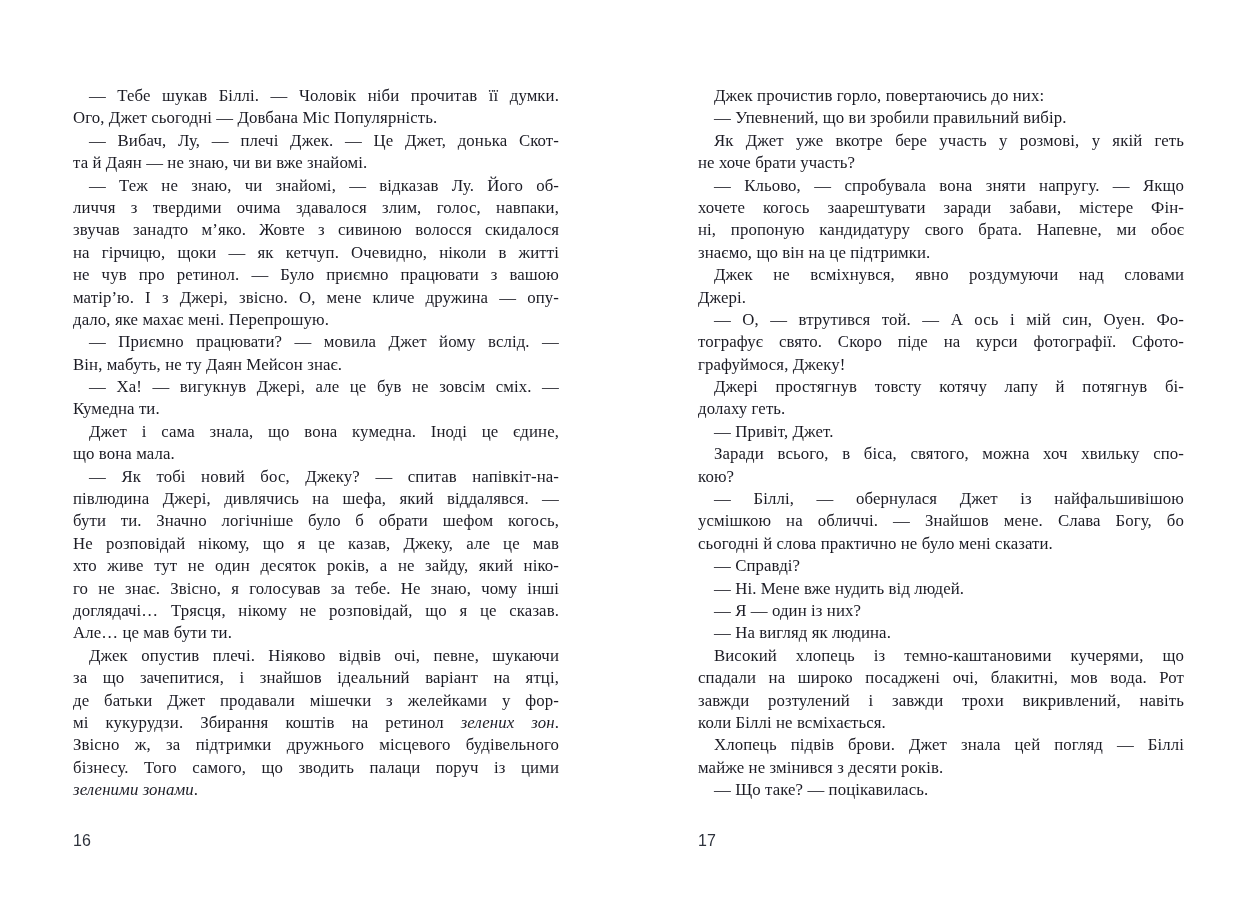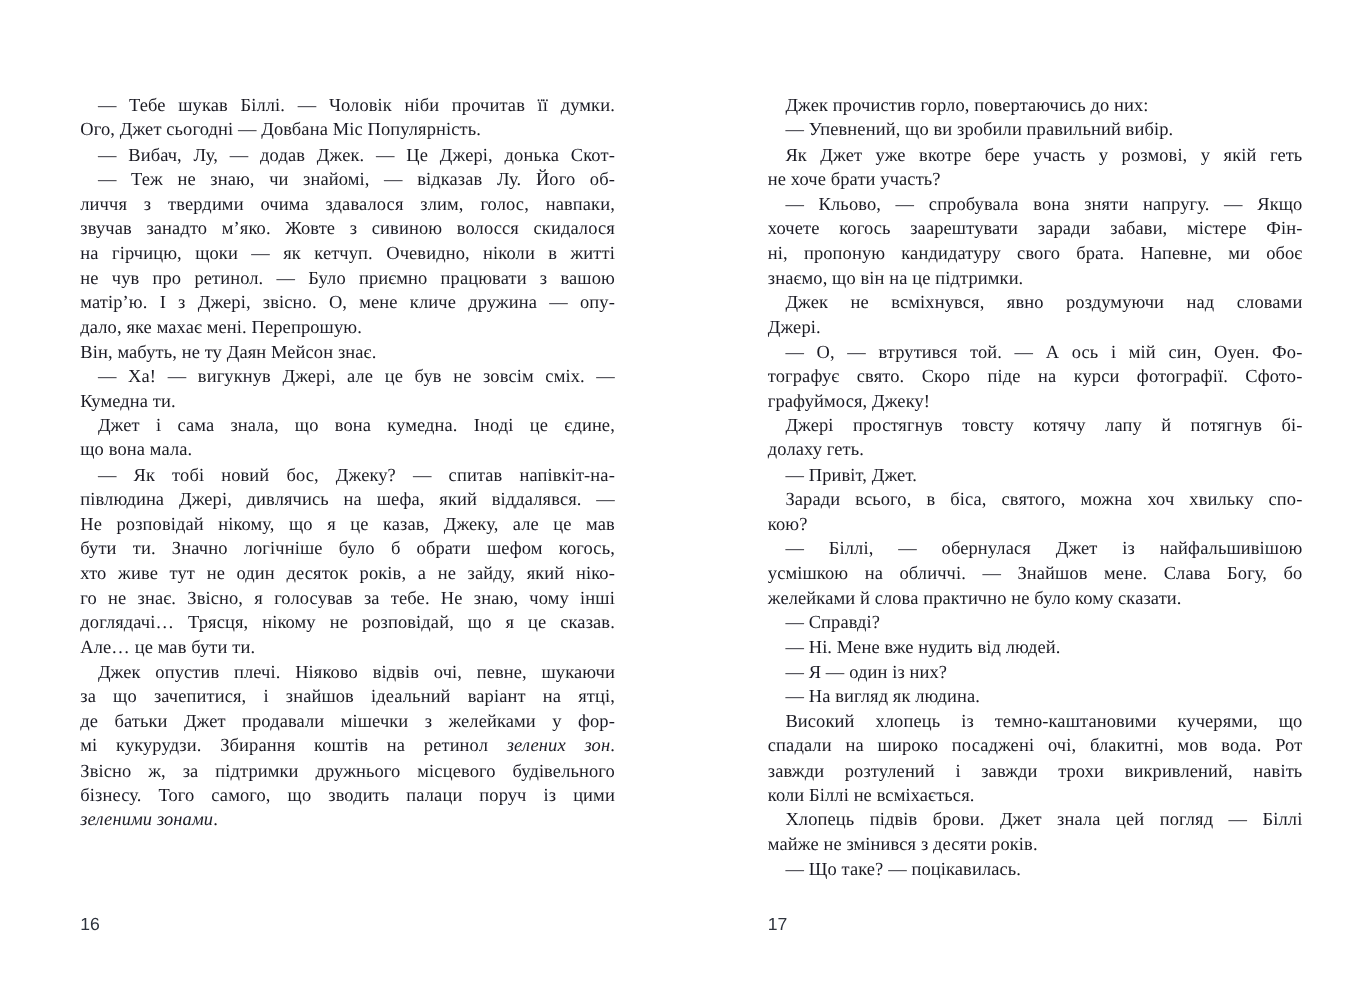--- a/index.html
+++ b/index.html
@@ -49,37 +49,39 @@
     font-size: 16px;
   }
 </style>
 </head>
 <body style="background: rgb(255, 255, 255); color: rgb(27, 27, 36);">
 
 <section class="page page-left">
   <div class="textblock">
       <div class="line j ind">— Тебе шукав Біллі. — Чоловік ніби прочитав її думки.</div>
       <div class="line">Ого, Джет сьогодні — Довбана Міс Популярність.</div>
-      <div class="line j ind">— Вибач, Лу, — додав Джек. — Це Джері, донька Скот-</div>
+      <div class="line j ind">— Вибач, Лу, — плечі Джек. — Це Джет, донька Скот-</div>
+      <div class="line">та й Даян — не знаю, чи ви вже знайомі.</div>
       <div class="line j ind">— Теж не знаю, чи знайомі, — відказав Лу. Його об-</div>
       <div class="line j">личчя з твердими очима здавалося злим, голос, навпаки,</div>
       <div class="line j">звучав занадто м’яко. Жовте з сивиною волосся скидалося</div>
       <div class="line j">на гірчицю, щоки — як кетчуп. Очевидно, ніколи в житті</div>
       <div class="line j">не чув про ретинол. — Було приємно працювати з вашою</div>
       <div class="line j">матір’ю. І з Джері, звісно. О, мене кличе дружина — опу-</div>
       <div class="line">дало, яке махає мені. Перепрошую.</div>
+      <div class="line j ind">— Приємно працювати? — мовила Джет йому вслід. —</div>
       <div class="line">Він, мабуть, не ту Даян Мейсон знає.</div>
       <div class="line j ind">— Ха! — вигукнув Джері, але це був не зовсім сміх. —</div>
       <div class="line">Кумедна ти.</div>
       <div class="line j ind">Джет і сама знала, що вона кумедна. Іноді це єдине,</div>
       <div class="line">що вона мала.</div>
       <div class="line j ind">— Як тобі новий бос, Джеку? — спитав напівкіт-на-</div>
       <div class="line j">півлюдина Джері, дивлячись на шефа, який віддалявся. —</div>
+      <div class="line j">бути ти. Значно логічніше було б обрати шефом когось,</div>
       <div class="line j">Не розповідай нікому, що я це казав, Джеку, але це мав</div>
-      <div class="line j">бути ти. Значно логічніше було б обрати шефом когось,</div>
       <div class="line j">хто живе тут не один десяток років, а не зайду, який ніко-</div>
       <div class="line j">го не знає. Звісно, я голосував за тебе. Не знаю, чому інші</div>
       <div class="line j">доглядачі… Трясця, нікому не розповідай, що я це сказав.</div>
       <div class="line">Але… це мав бути ти.</div>
       <div class="line j ind">Джек опустив плечі. Ніяково відвів очі, певне, шукаючи</div>
       <div class="line j">за що зачепитися, і знайшов ідеальний варіант на ятці,</div>
       <div class="line j">де батьки Джет продавали мішечки з желейками у фор-</div>
       <div class="line j"><span>мі кукурудзи. Збирання коштів на ретинол </span><span class="it">зелених зон</span><span>.</span></div>
       <div class="line j">Звісно ж, за підтримки дружнього місцевого будівельного</div>
       <div class="line j">бізнесу. Того самого, що зводить палаци поруч із цими</div>
@@ -103,21 +105,21 @@
       <div class="line j ind">— О, — втрутився той. — А ось і мій син, Оуен. Фо-</div>
       <div class="line j">тографує свято. Скоро піде на курси фотографії. Сфото-</div>
       <div class="line">графуймося, Джеку!</div>
       <div class="line j ind">Джері простягнув товсту котячу лапу й потягнув бі-</div>
       <div class="line">долаху геть.</div>
       <div class="line ind">— Привіт, Джет.</div>
       <div class="line j ind">Заради всього, в біса, святого, можна хоч хвильку спо-</div>
       <div class="line">кою?</div>
       <div class="line j ind">— Біллі, — обернулася Джет із найфальшивішою</div>
       <div class="line j">усмішкою на обличчі. — Знайшов мене. Слава Богу, бо</div>
-      <div class="line">желейками й слова практично не було кому сказати.</div>
+      <div class="line">сьогодні й слова практично не було мені сказати.</div>
       <div class="line ind">— Справді?</div>
       <div class="line ind">— Ні. Мене вже нудить від людей.</div>
       <div class="line ind">— Я — один із них?</div>
       <div class="line ind">— На вигляд як людина.</div>
       <div class="line j ind">Високий хлопець із темно-каштановими кучерями, що</div>
       <div class="line j">спадали на широко посаджені очі, блакитні, мов вода. Рот</div>
       <div class="line j">завжди розтулений і завжди трохи викривлений, навіть</div>
       <div class="line">коли Біллі не всміхається.</div>
       <div class="line j ind">Хлопець підвів брови. Джет знала цей погляд — Біллі</div>
       <div class="line">майже не змінився з десяти років.</div>

